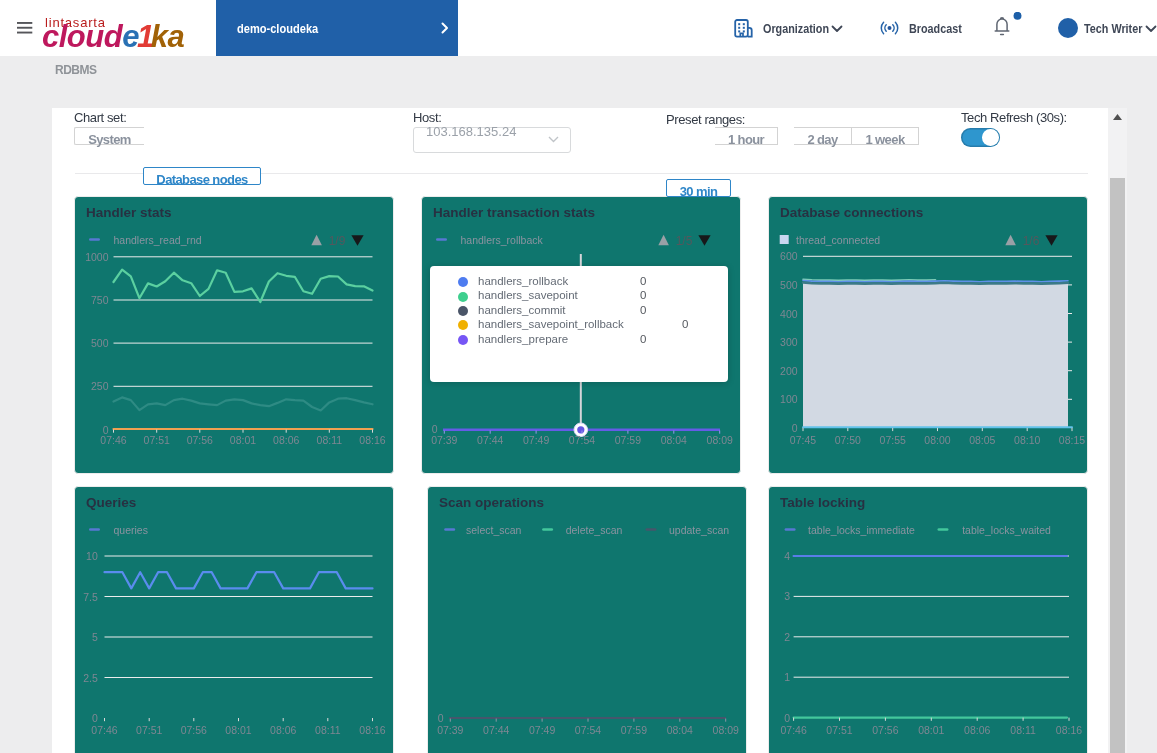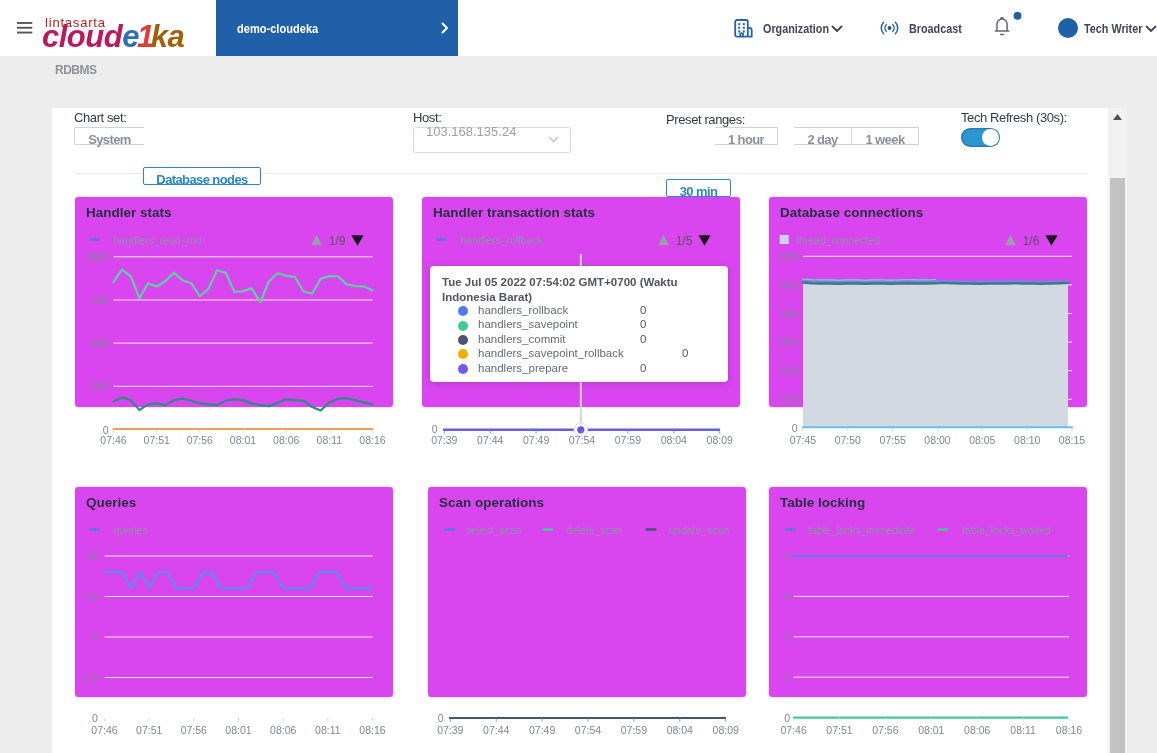--- a/index.html
+++ b/index.html
@@ -1,19 +1,19 @@
 <!DOCTYPE html>
 <html><head><meta charset="utf-8"><style>
 * { margin:0; padding:0; box-sizing:border-box; }
 body { width:1157px; height:753px; position:relative; overflow:hidden;
   font-family:"Liberation Sans", sans-serif; background:#ededee; }
 #hdr { position:absolute; left:0; top:0; width:1157px; height:56px; background:#fff; }
 .abs { position:absolute; }
 #panel { position:absolute; left:52px; top:108px; width:1056px; height:645px; background:#fff; }
-.card { position:absolute; width:320px; height:212px; background:#d946ef; border:1px solid #ececec; border-radius:4px; }
+.card { position:absolute; width:320px; height:278px; background:#0f766e; border:1px solid #ececec; border-radius:4px; }
 .lbl { position:absolute; font-size:13px; color:#333a45; letter-spacing:-0.4px; }
 .hname { position:absolute; top:21px; font-size:13.5px; font-weight:bold; color:#3f4756;
   transform:scaleX(0.8); transform-origin:left center; white-space:nowrap; }
 .btn { position:absolute; height:18px; border:1px solid #d3d3d3; background:#fff; color:#8a919d;
   font-size:13px; font-weight:bold; text-align:center; line-height:24px; letter-spacing:-0.6px; }
 .btn.sel { border:1px solid #2e86c8; color:#2e86c8; z-index:2; border-radius:2px;margin-top:40px; }
 #tt { position:absolute; left:430px; top:266px; width:298px; height:116px; background:#fff; border-radius:4px;
   box-shadow:0 1px 7px rgba(0,0,0,0.18); z-index:5; padding:9px 12px 0 12px; }
 .ttt { font-size:11.5px; font-weight:bold; color:#50555e; line-height:14.5px; width:250px; }
 .ttr { position:relative; height:14.4px; }
@@ -276,21 +276,20 @@
       <line x1="300.0" y1="230.6" x2="300.0" y2="233.8" stroke="#d9d9d9" stroke-width="1"></line>
       <text x="24.6" y="247" font-size="10.5" fill="#7f8793" text-anchor="middle">07:46</text>
       <text x="70.5" y="247" font-size="10.5" fill="#7f8793" text-anchor="middle">07:51</text>
       <text x="116.4" y="247" font-size="10.5" fill="#7f8793" text-anchor="middle">07:56</text>
       <text x="162.3" y="247" font-size="10.5" fill="#7f8793" text-anchor="middle">08:01</text>
       <text x="208.2" y="247" font-size="10.5" fill="#7f8793" text-anchor="middle">08:06</text>
       <text x="254.1" y="247" font-size="10.5" fill="#7f8793" text-anchor="middle">08:11</text>
       <text x="300.0" y="247" font-size="10.5" fill="#7f8793" text-anchor="middle">08:16</text>
     </svg></div>
 <div id="tt">
-<div class="ttt">Tue Jul 05 2022 07:54:02 GMT+0700 (Waktu Indonesia Barat)</div>
 <div class="ttr">
       <span class="dot" style="background:#4e7cf0"></span>
       <span class="nm">handlers_rollback</span>
       <span class="vl" style="left:198px">0</span>
     </div>
 <div class="ttr">
       <span class="dot" style="background:#3ecf8e"></span>
       <span class="nm">handlers_savepoint</span>
       <span class="vl" style="left:198px">0</span>
     </div>

